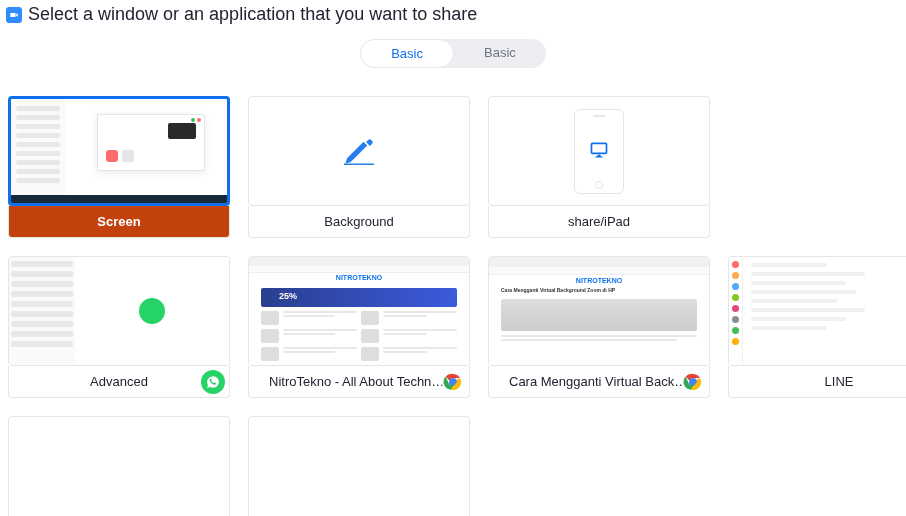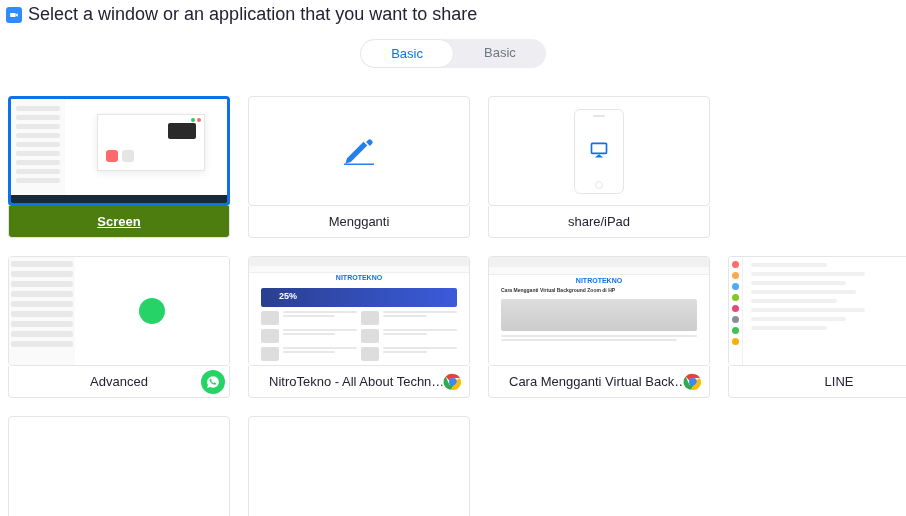--- a/index.html
+++ b/index.html
@@ -8,21 +8,21 @@
     .zoom-icon { width: 16px; height: 16px; background: #2d8cff; border-radius: 3px; display: flex; align-items: center; justify-content: center; }
     .zoom-icon svg { width: 10px; height: 10px; }
     .header-title { font-size: 18px; color: #232333; }
     .tabs { display: flex; justify-content: center; margin-top: 10px; }
     .tab-group { display: flex; background: #ededf2; border-radius: 20px; overflow: hidden; }
     .tab { padding: 6px 30px; font-size: 13px; color: #6e7680; cursor: pointer; font-weight: 400; border-radius: 20px; }
     .tab.active { background: #fff; color: #0e71eb; border: 1px solid #e5e5e5; }
     .grid { display: grid; grid-template-columns: repeat(4, 222px); gap: 18px 18px; padding: 28px 8px 8px 8px; }
     .item { cursor: pointer; }
     .item.selected .thumb { border: 3px solid #0e71eb; }
-    .item.selected .label-bar { background: #4d7c0f; color: #fff; font-weight: 600; border-radius: 0 0 4px 4px; text-decoration: underline; }
+    .item.selected .label-bar { background: #c2410c; color: #fff; font-weight: 600; border-radius: 0 0 4px 4px; }
     .thumb { height: 110px; border: 1px solid #e5e5e5; border-radius: 4px; background: #fff; position: relative; overflow: hidden; display: flex; align-items: center; justify-content: center; }
     .label-bar { height: 32px; display: flex; align-items: center; justify-content: center; font-size: 13px; color: #232333; position: relative; border: 1px solid #e5e5e5; border-top: none; border-radius: 0 0 4px 4px; }
     .label-text { max-width: 180px; overflow: hidden; text-overflow: ellipsis; white-space: nowrap; }
     .app-icon { position: absolute; right: 4px; bottom: 3px; width: 24px; height: 24px; border-radius: 50%; }
     
     .pen-icon { color: #0e71eb; }
     
     .phone-frame { width: 50px; height: 85px; border: 1.5px solid #e5e5e5; border-radius: 6px; position: relative; display:flex; flex-direction:column; align-items:center; justify-content:center; }
     .phone-speaker { position:absolute; top:5px; width:12px; height:2px; background:#e5e5e5; border-radius:2px; }
     .phone-home { position:absolute; bottom:4px; width:8px; height:8px; border:1px solid #e5e5e5; border-radius:50%; }
@@ -127,21 +127,21 @@
 
   <div class="item">
     <div class="thumb">
       <span class="pen-icon">
         <svg width="36" height="36" viewBox="0 0 24 24" fill="#0e71eb">
             <path d="M3 21l3.5-1 11-11-2.5-2.5-11 11L3 21zm13.7-14.3 2.6 2.6 1.4-1.4a1.5 1.5 0 0 0 0-2.1l-.5-.5a1.5 1.5 0 0 0-2.1 0l-1.4 1.4zM2 22h20v-1H2z" opacity=".9"></path>
           </svg>
       </span>
     </div>
     <div class="label-bar">
-      <span class="label-text">Mengganti</span>
+      <span class="label-text">Background</span>
     </div>
   </div>
 
   <div class="item">
     <div class="thumb">
       <div class="phone-frame">
         <div class="phone-speaker"></div>
         <span class="airplay-icon">
           <svg width="20" height="20" viewBox="0 0 24 24" fill="none" stroke="#0e71eb" stroke-width="2">
               <rect x="3" y="4" width="18" height="12" rx="1"></rect>

